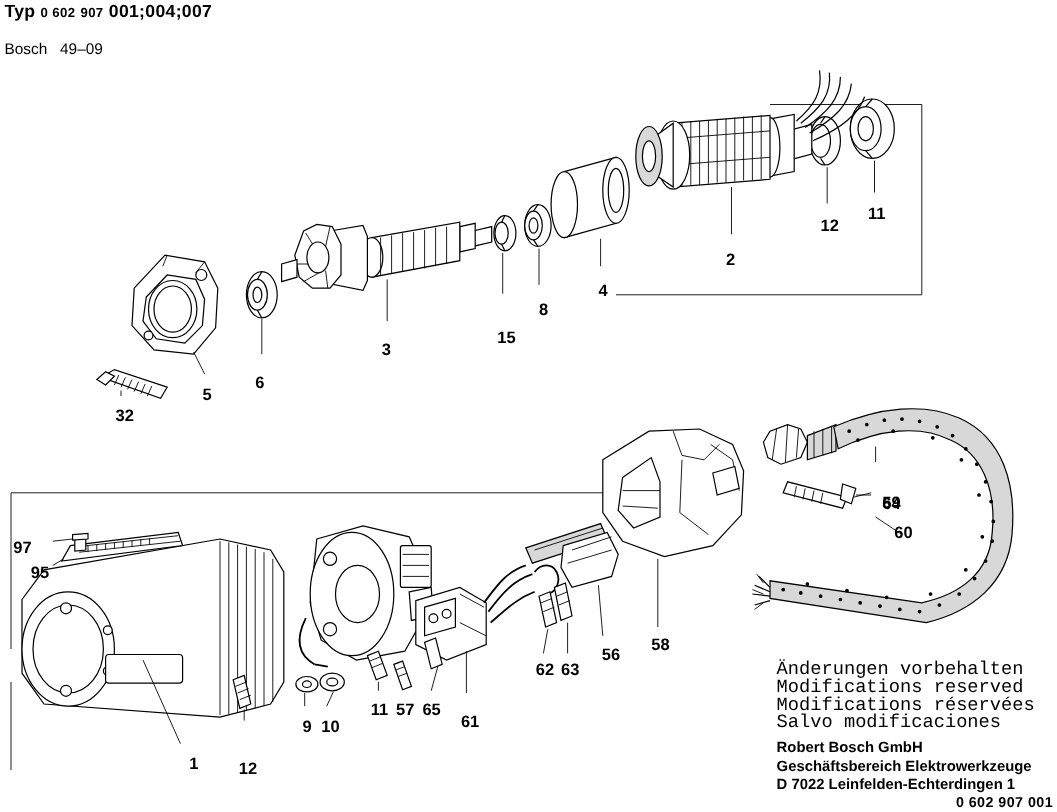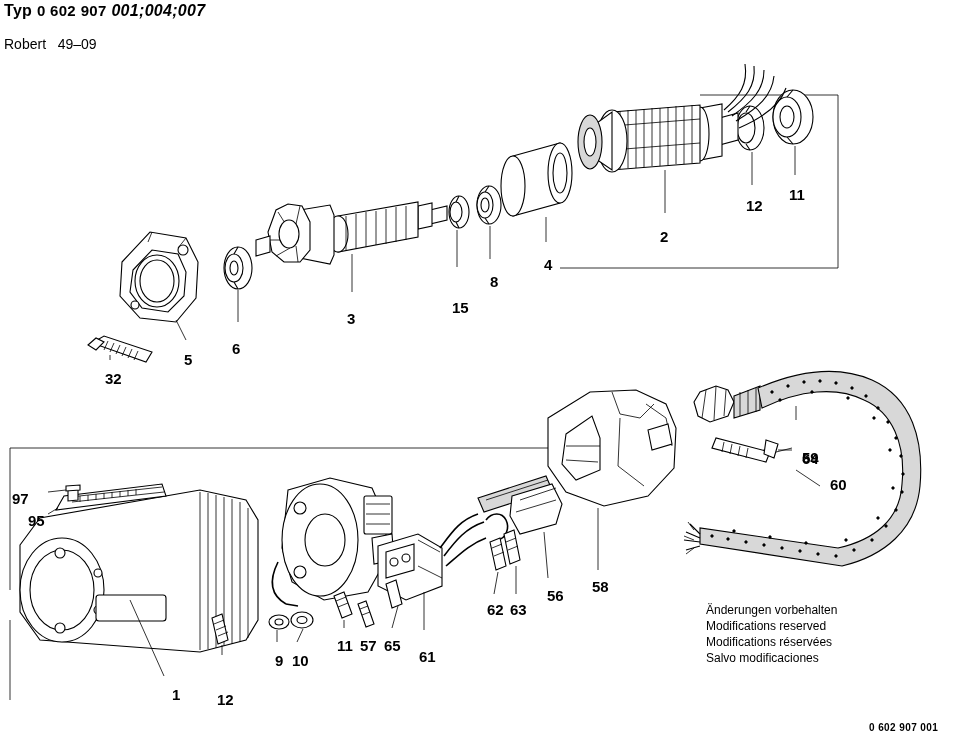--- a/index.html
+++ b/index.html
@@ -21,61 +21,61 @@
   .hdr-type {
     position: absolute;
     left: 4px;
     top: 2px;
     font-size: 16px;
     font-weight: bold;
     letter-spacing: 0.3px;
     white-space: nowrap;
   }
   .hdr-type .big {
-    font-size: 15px;
+    font-size: 12px;
   }
   .hdr-type .light {
     font-weight: bold;
-    font-style: italic;
   }
   .hdr-stand {
     position: absolute;
     left: 4px;
     top: 36px;
     font-size: 14px;
     white-space: nowrap;
   }
   .callout {
     position: absolute;
     font-size: 15px;
     font-weight: bold;
     white-space: nowrap;
   }
   .notice {
     position: absolute;
     left: 706px;
     top: 602px;
-    font-size: 12px;
+    font-size: 17px;
     line-height: 16px;
     white-space: nowrap;
+    font-family: Liberation Mono, monospace;
   }
   .company {
     position: absolute;
     left: 706px;
     top: 672px;
     font-size: 13.5px;
     font-weight: bold;
     line-height: 16.5px;
     white-space: nowrap;
   }
   .footer-code {
     position: absolute;
     left: 869px;
     top: 722px;
-    font-size: 10px;
+    font-size: 13px;
     font-weight: bold;
     letter-spacing: 0.4px;
     white-space: nowrap;
   }
   svg.art {
     position: absolute;
     left: 0;
     top: 0;
     width: 961px;
     height: 738px;
@@ -92,21 +92,21 @@
 
 <div id="page">
 
   <div class="hdr-type">
     <span>Typ</span>
     <span class="big">0 602</span>
     <span class="big">907</span>
     <span class="light">001;004;007</span>
   </div>
   <div class="hdr-stand">
-    <span>Robert</span>
+    <span>Bosch</span>
     &nbsp;&nbsp;<span>49–09</span>
   </div>
 
   <svg class="art" viewBox="0 0 961 738">
 
     <path class="thin" d="M838,95 L838,268 L560,268"></path>
     <path class="thin" d="M838,95 L700,95"></path>
 
     <g>
       <ellipse class="fillw" cx="793" cy="117" rx="20" ry="27"></ellipse>
@@ -399,21 +399,21 @@
   <div class="callout" style="left:347px; top:310px">3</div>
   <div class="callout" style="left:452px; top:299px">15</div>
   <div class="callout" style="left:490px; top:273px">8</div>
   <div class="callout" style="left:544px; top:256px">4</div>
   <div class="callout" style="left:660px; top:228px">2</div>
   <div class="callout" style="left:746px; top:197px">12</div>
   <div class="callout" style="left:789px; top:186px">11</div>
 
   <div class="callout" style="left:802px; top:449px">59</div>
   <div class="callout" style="left:802px; top:450px">64</div>
-  <div class="callout" style="left:830px; top:476px">60</div>
+  <div class="callout" style="left:813px; top:476px">60</div>
 
   <div class="callout" style="left:12px; top:490px">97</div>
   <div class="callout" style="left:28px; top:512px">95</div>
 
   <div class="callout" style="left:172px; top:686px">1</div>
   <div class="callout" style="left:217px; top:691px">12</div>
   <div class="callout" style="left:275px; top:652px">9</div>
   <div class="callout" style="left:292px; top:652px">10</div>
   <div class="callout" style="left:337px; top:637px">11</div>
   <div class="callout" style="left:360px; top:637px">57</div>
@@ -424,16 +424,21 @@
   <div class="callout" style="left:547px; top:587px">56</div>
   <div class="callout" style="left:592px; top:578px">58</div>
 
   <div class="notice">
     <div>Änderungen vorbehalten</div>
     <div>Modifications reserved</div>
     <div>Modifications réservées</div>
     <div>Salvo modificaciones</div>
   </div>
 
+  <div class="company">
+    <div>Robert Bosch GmbH</div>
+    <div>Geschäftsbereich Elektrowerkzeuge</div>
+    <div>D 7022 Leinfelden-Echterdingen 1</div>
+  </div>
 
   <div class="footer-code">0 602 907 001</div>
 
 </div>
 
 </body></html>

